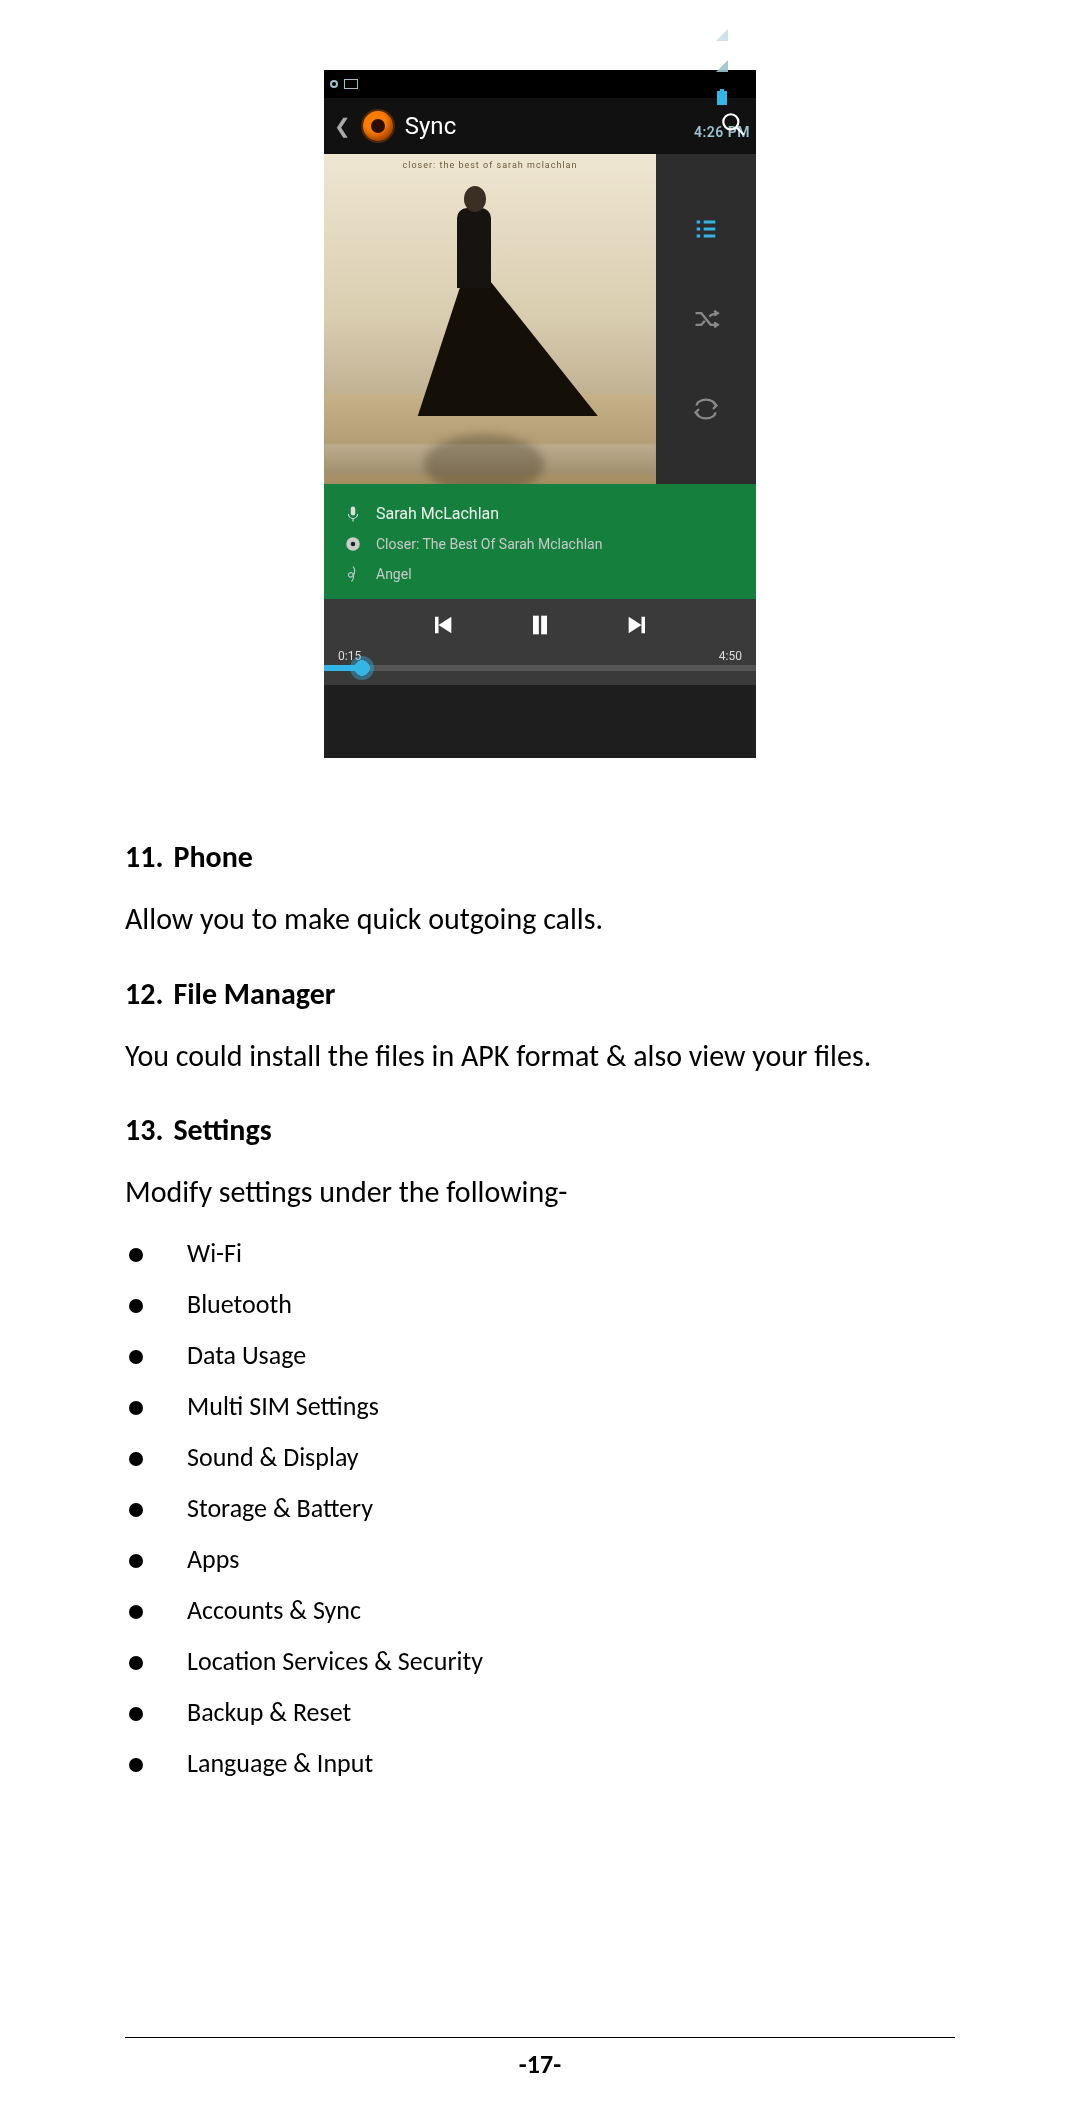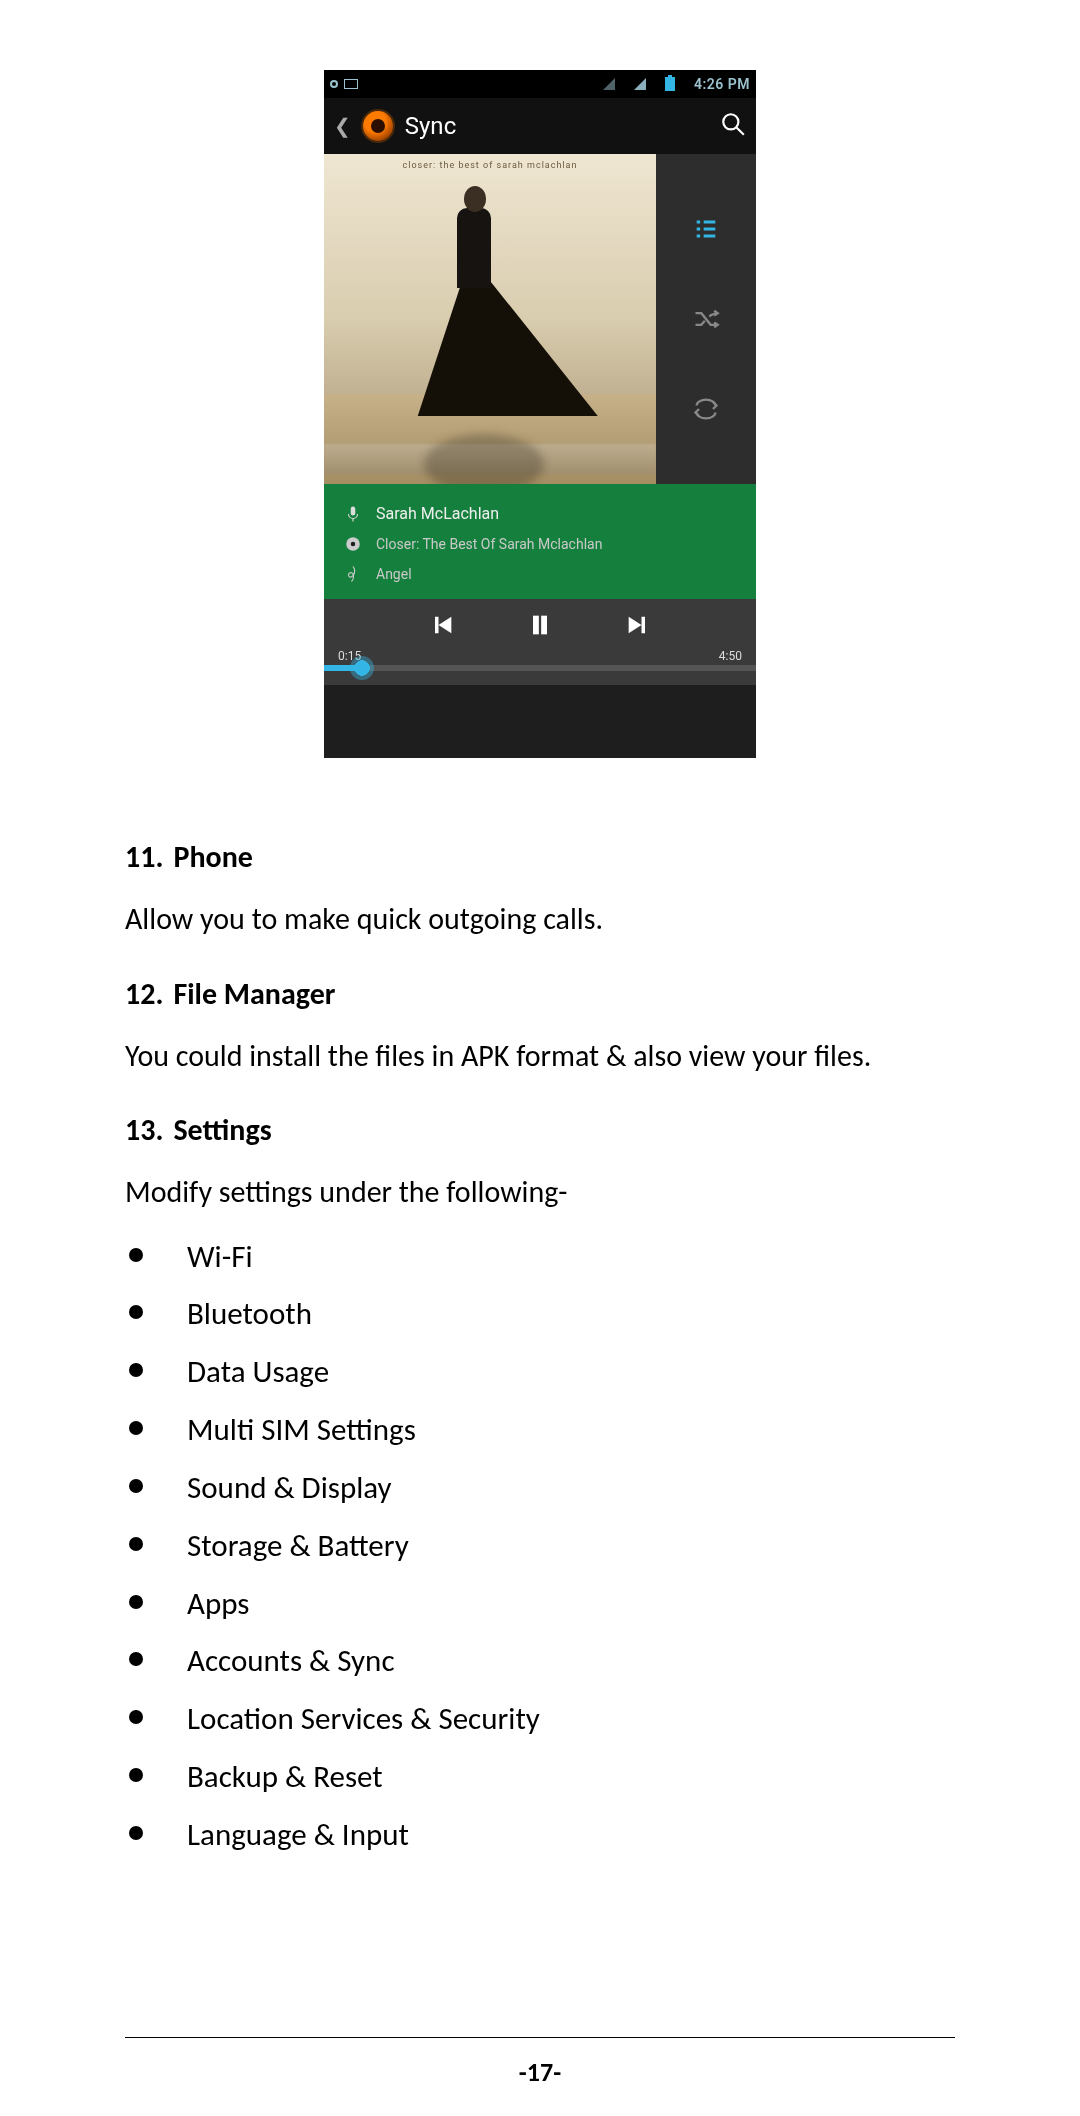--- a/index.html
+++ b/index.html
@@ -32,21 +32,21 @@
     height: 28px;
     background: #000;
     display: flex;
     align-items: center;
     justify-content: space-between;
     padding: 0 6px;
     font-size: 14px;
     color: #9bc3cf;
   }
   .status-left { display: flex; gap: 6px; align-items: center; }
-  .status-right { display: flex; gap: 19px; align-items: center; }
+  .status-right { display: flex; gap: 19px; align-items: center; flex-direction: column; }
   .sig-tri { width:0; height:0; border-style:solid; border-width:0 0 12px 12px; border-color:transparent transparent #9bc3cf transparent; opacity:.9;}
   .sig-tri.dim { opacity:.5; }
   .batt { width:10px; height:14px; background:#33b5e5; border:1px solid #33b5e5; position:relative;}
   .batt::before{content:"";position:absolute;top:-3px;left:2px;width:4px;height:2px;background:#33b5e5;}
   .status-time { font-weight:600; letter-spacing:0.5px; }
 
   .appbar {
     height: 56px;
     background: #111;
     display: flex;
@@ -135,37 +135,37 @@
     font-size: 30px;
     line-height: 1.45;
     margin-bottom: 8px;
   }
   .first-section { margin-top: 40px; }
 
   .bullets { margin-top: 14px; }
   .bullets .item {
     display:flex;
     align-items:flex-start;
-    font-size: 31px;
+    font-size: 26px;
     line-height: 1.35;
     padding: 8px 0;
   }
   .bullets .dot {
     width: 14px; height: 14px; border-radius:50%; background:#000;
     margin: 12px 44px 0 4px; flex:0 0 auto;
   }
 
   .footer-rule {
     position:absolute;
     left:125px; right:125px; bottom:78px;
     border-top:1.5px solid #000;
   }
   .page-no {
     position:absolute;
-    left:0; right:0; bottom:28px;
+    left:0; right:0; bottom:36px;
     text-align:center;
     font-size:26px;
     font-weight:600;
   }
 </style>
 </head>
 <body>
 
 <div class="page">
 

